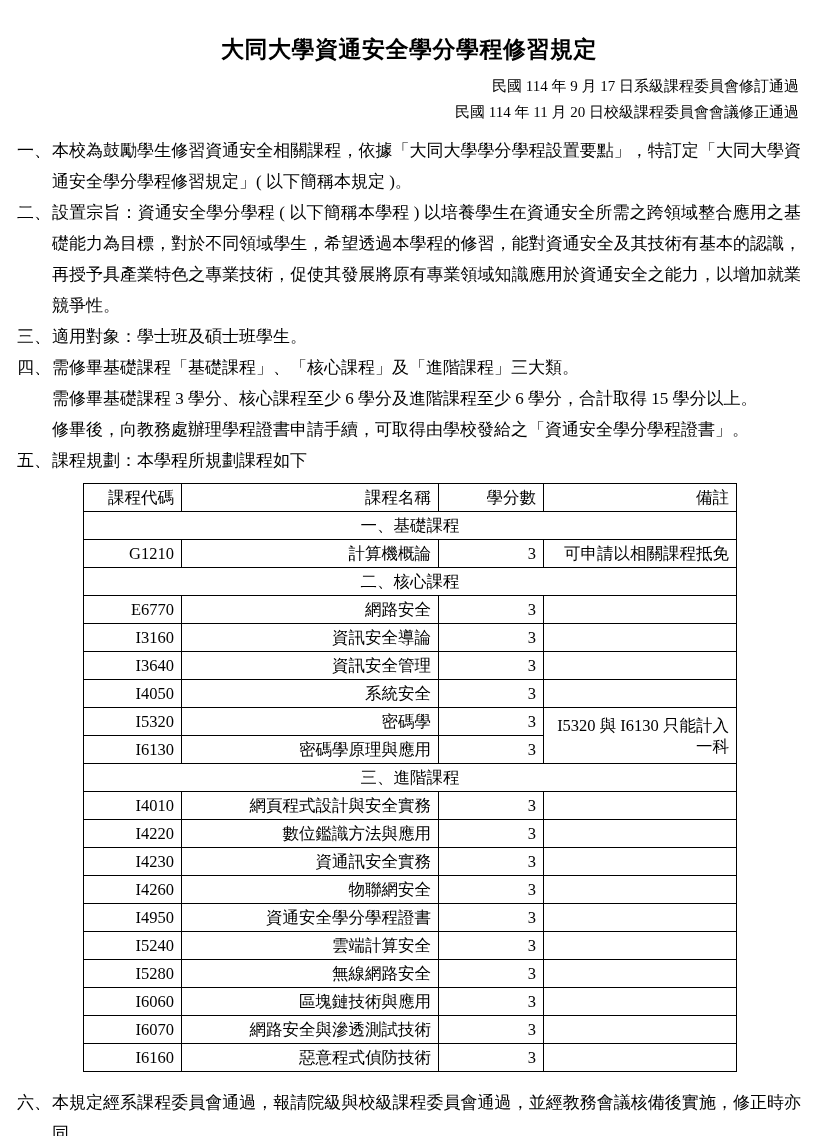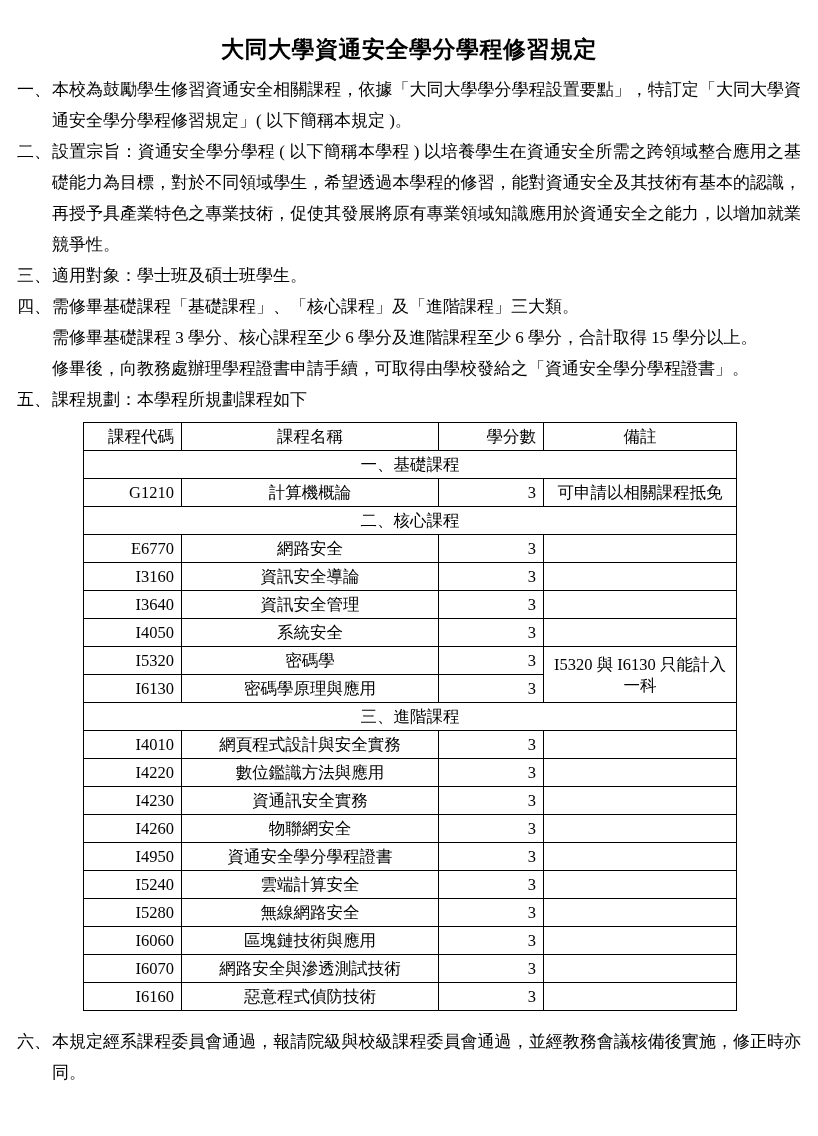--- a/index.html
+++ b/index.html
@@ -46,34 +46,36 @@
     line-height: 21px;
     padding: 3px 7px;
     vertical-align: middle;
     overflow: hidden;
   }
   .col-code     { width: 98px;  }
   .col-name     { width: 257px; }
   .col-credits  { width: 105px; }
   .col-note     { width: 193px; }
   .cell-center  { text-align: right; }
-  .cell-left    { text-align: center; }
+  .cell-left    { text-align: right; }
   .section-cell { text-align: center; padding-left: 6px; }
   .note-cell    { white-space: pre-line; }
 
   .closing { margin-top: 15px; font-size: 17px; line-height: 31px; }
 </style>
 </head>
 <body>
 
 <div class="page">
 
   <h1 class="doc-title">大同大學資通安全學分學程修習規定</h1>
 
   <div class="revisions">
+    <div>民國 114 年 9 月 17 日系級課程委員會修訂通過</div>
+    <div>民國 114 年 11 月 20 日校級課程委員會會議修正通過</div>
   </div>
 
   <div class="clauses">
 
     <div class="clause">
       <span class="clause-label">一、</span>
       <div class="clause-line">本校為鼓勵學生修習資通安全相關課程，依據「大同大學學分學程設置要點」，特訂定「大同大學資通安全學分學程修習規定」( 以下簡稱本規定 )。</div>
     </div>
 
     <div class="clause">

